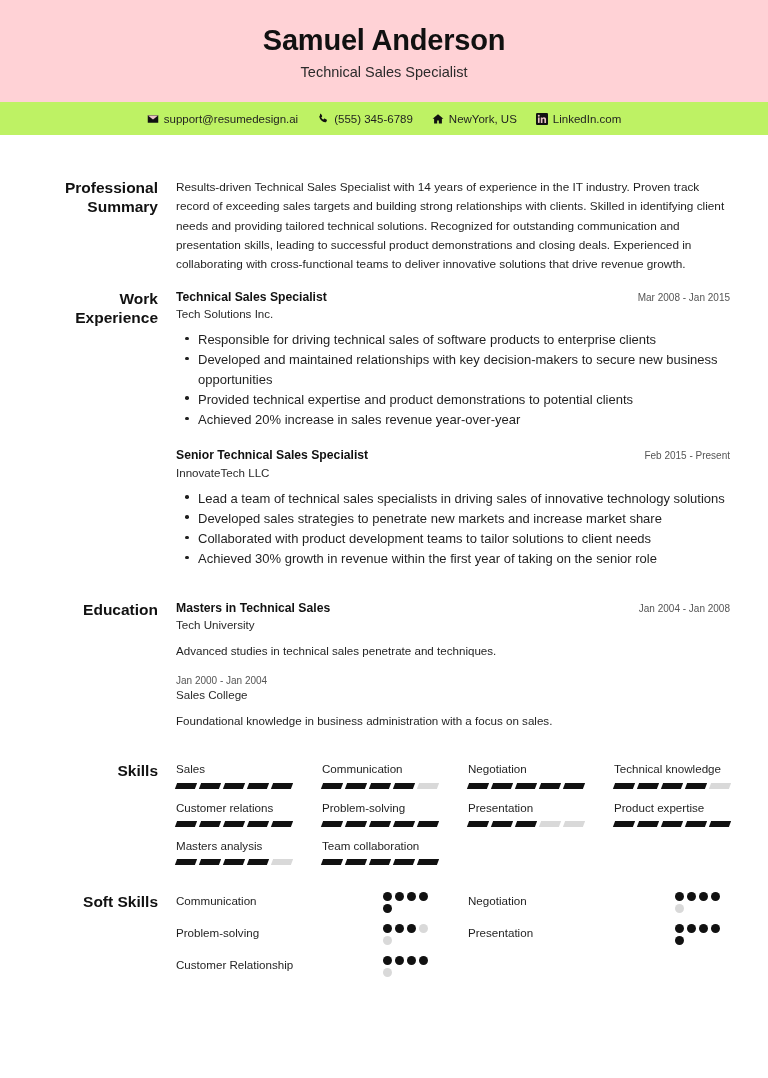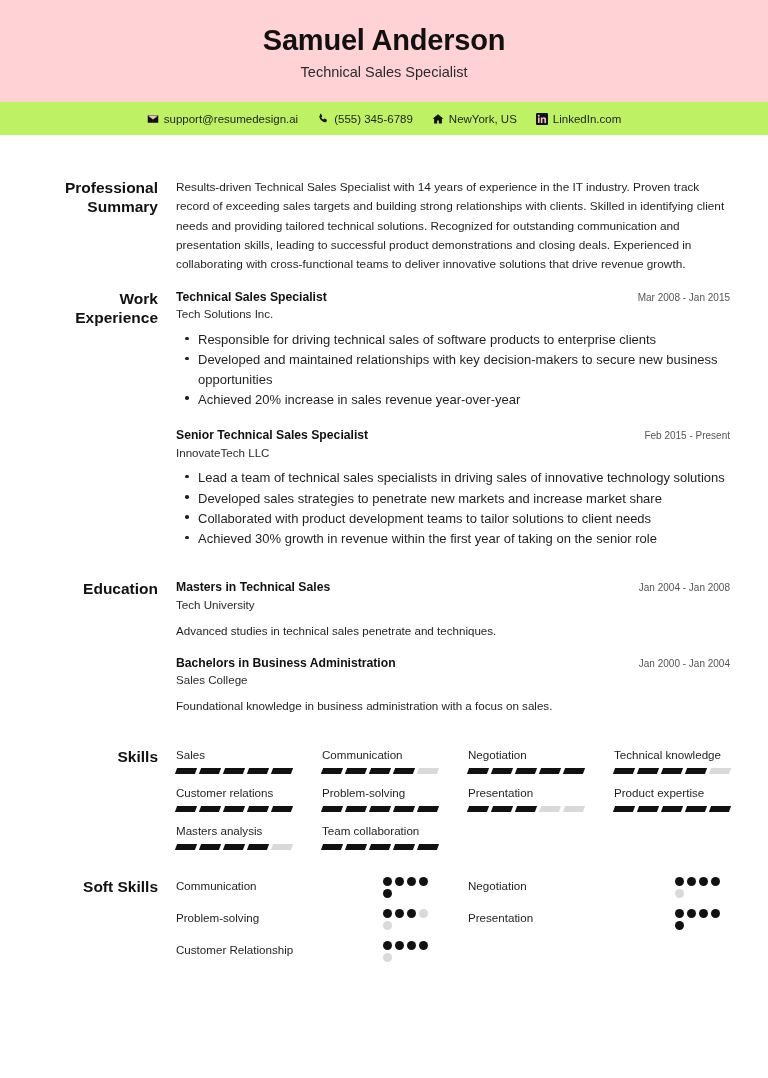--- a/index.html
+++ b/index.html
@@ -258,20 +258,21 @@
 
         <div class="entry">
           <div class="entry-head">
             <div class="entry-role">Technical Sales Specialist</div>
             <div class="entry-date">Mar 2008 - Jan 2015</div>
           </div>
           <div class="entry-org">Tech Solutions Inc.</div>
           <ul class="entry-bullets">
             <li>Responsible for driving technical sales of software products to enterprise clients</li>
             <li>Developed and maintained relationships with key decision-makers to secure new business opportunities</li>
+            <li>Provided technical expertise and product demonstrations to potential clients</li>
             <li>Achieved 20% increase in sales revenue year-over-year</li>
           </ul>
         </div>
 
         <div class="entry" style="margin-top:18px;">
           <div class="entry-head">
             <div class="entry-role">Senior Technical Sales Specialist</div>
             <div class="entry-date">Feb 2015 - Present</div>
           </div>
           <div class="entry-org">InnovateTech LLC</div>
@@ -294,21 +295,20 @@
           <div class="entry-head">
             <div class="entry-role">Masters in Technical Sales</div>
             <div class="entry-date">Jan 2004 - Jan 2008</div>
           </div>
           <div class="entry-org">Tech University</div>
           <div class="entry-desc">Advanced studies in technical sales penetrate and techniques.</div>
         </div>
 
         <div class="entry" style="margin-top:16px;">
           <div class="entry-head">
-            <div class="entry-role">Bachelors in Business Administration</div>
             <div class="entry-date">Jan 2000 - Jan 2004</div>
           </div>
           <div class="entry-org">Sales College</div>
           <div class="entry-desc">Foundational knowledge in business administration with a focus on sales.</div>
         </div>
 
       </div>
     </div>
 
     <div class="section sec-skills" style="margin-top:32px;">

